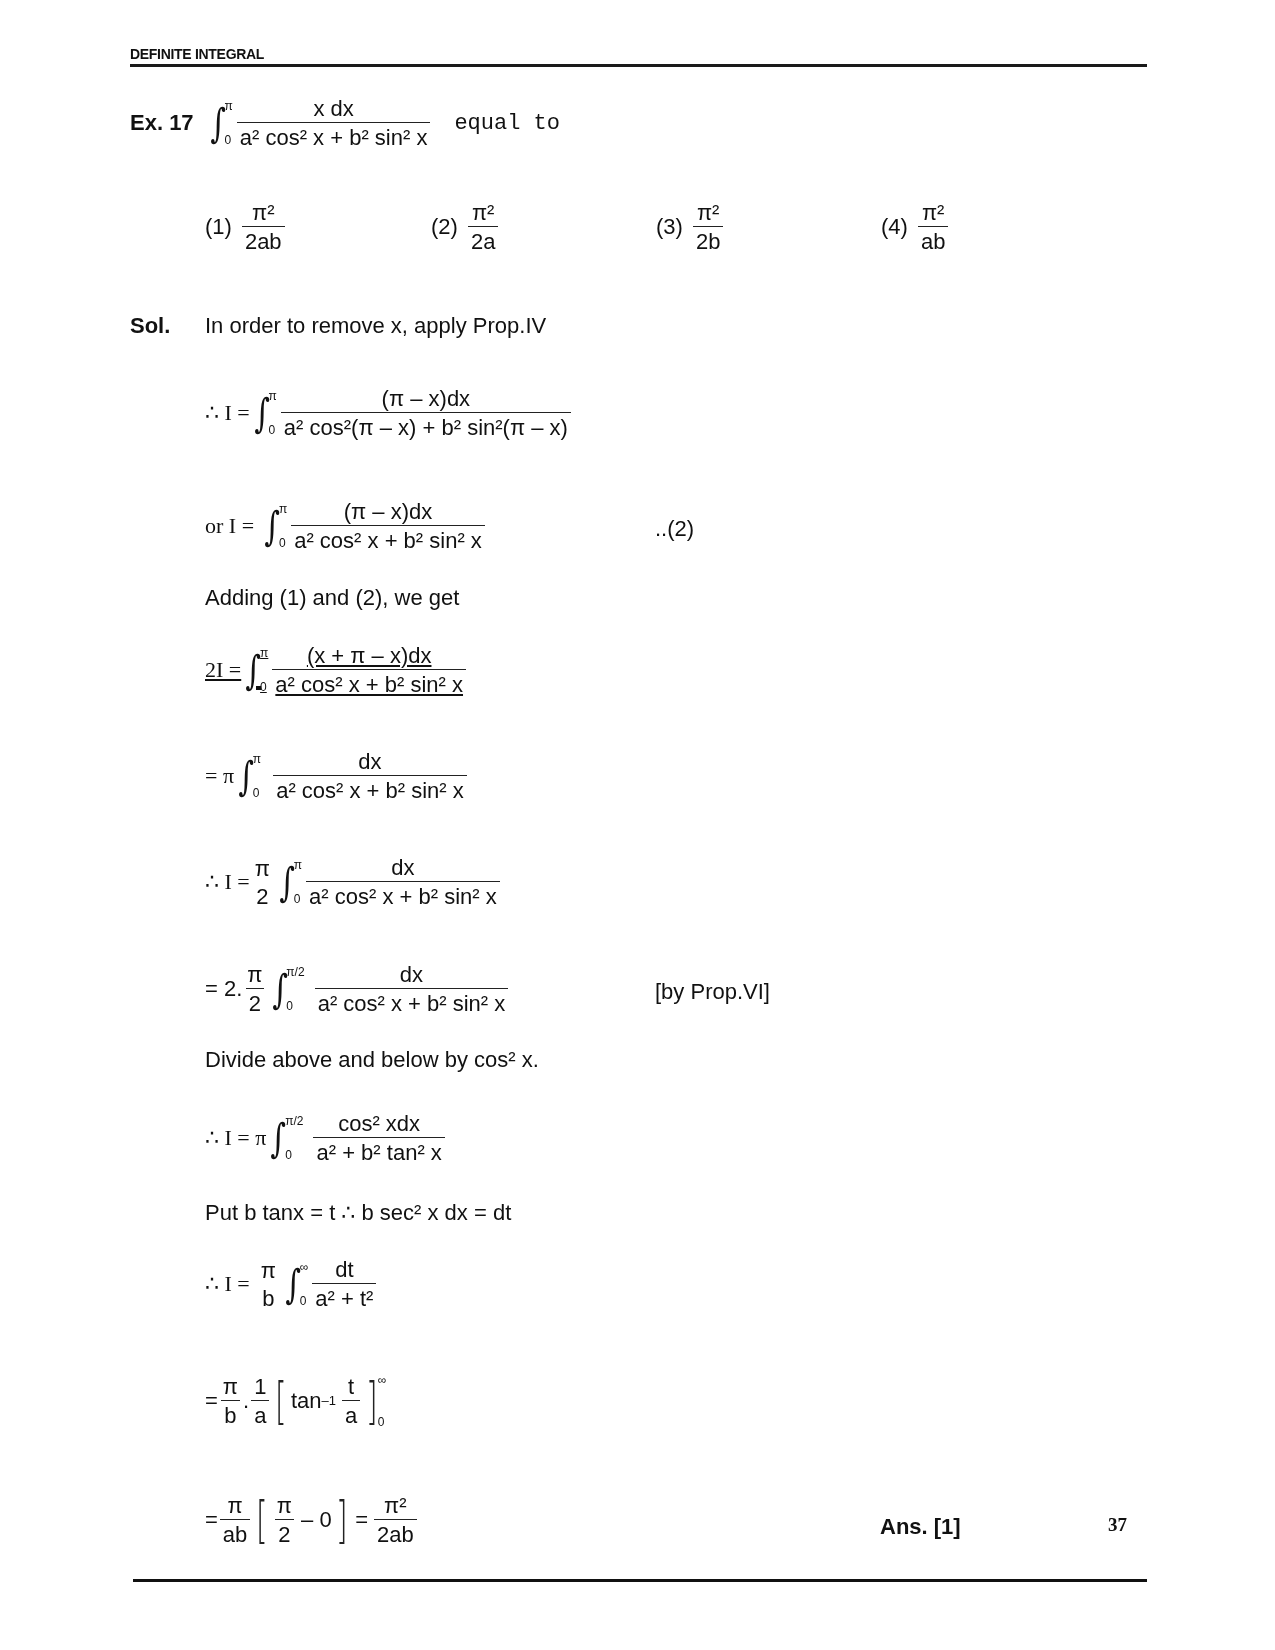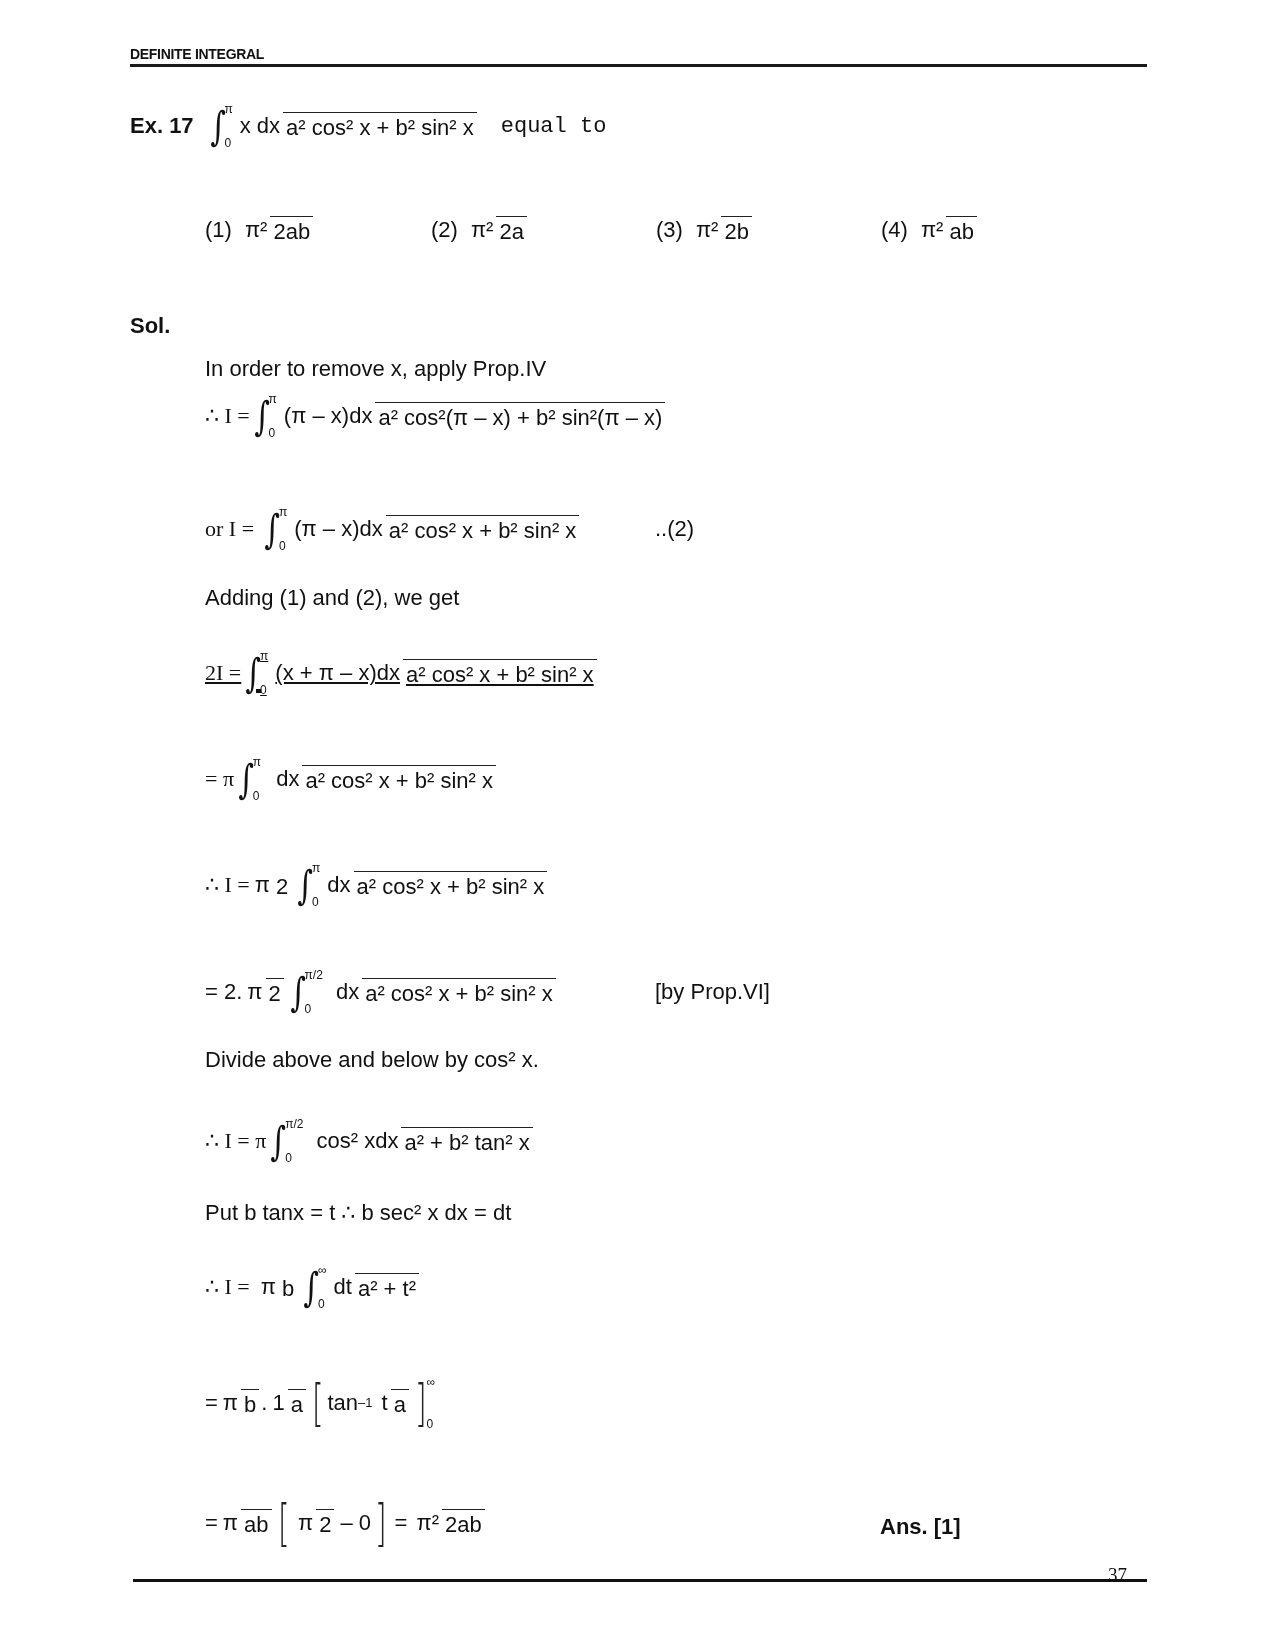--- a/index.html
+++ b/index.html
@@ -2,24 +2,24 @@
 <html><head>
 <meta charset="utf-8">
 <style>
   html, body { margin:0; padding:0; background:#ffffff; }
   body { width:1275px; height:1650px; position:relative; overflow:hidden;
          font-family:"Liberation Sans", sans-serif; color:#111; font-size:22px; }
   .abs { position:absolute; }
   .hdr { left:130px; top:46px; font-weight:bold; font-size:14px; letter-spacing:-0.3px; }
   .rule-top { left:130px; top:64px; width:1017px; height:3px; background:#1a1a1a; }
   .rule-bot { left:133px; top:1579px; width:1014px; height:3px; background:#111; }
-  .pagenum { left:1108px; top:1564px; font-family:"Liberation Serif", serif; font-weight:normal; font-size:19px; }
+  .pagenum { left:1108px; top:1514px; font-family:"Liberation Serif", serif; font-weight:bold; font-size:19px; }
   .bold { font-weight:bold; }
   .row { position:absolute; display:flex; align-items:center; white-space:nowrap; }
-  .frac { display:inline-flex; flex-direction:row; align-items:center; vertical-align:middle; margin:16px 2px; }
+  .frac { display:inline-flex; flex-direction:column; align-items:center; vertical-align:middle; margin:0 2px; }
   .frac .num { padding:0 3px 1px; line-height:1.15; }
   .frac .den { padding:2px 3px 0; border-top:1.5px solid #222; line-height:1.15; }
   .int { display:inline-flex; align-items:center; margin:0 2px; }
   .int .sym { font-family:"DejaVu Serif", serif; font-size:40px; line-height:1; transform:scaleX(0.75); display:inline-block; }
   .int .lims { display:inline-flex; flex-direction:column; justify-content:space-between; height:46px; font-size:12px; margin-left:-4px; }
   .int .lims span { line-height:1; }
   sup { font-size:13px; vertical-align:8px; line-height:0; }
   .ser { font-family:"Liberation Serif", serif; }
   .opt { position:absolute; display:flex; align-items:center; }
   .bracket { font-family:"DejaVu Sans", sans-serif; font-size:50px; font-weight:100; line-height:1; transform:scaleX(0.6); display:inline-block; color:#222; }
@@ -70,21 +70,21 @@
 </div>
 <div class="opt" style="left:881px; top:200px;">
   <span style="margin-right:8px;">(4)</span>
   <span class="frac">
       <span class="num">π²</span>
       <span class="den">ab</span>
     </span>
 </div>
 
 <div class="abs bold" style="left:130px; top:313px;">Sol.</div>
-<div class="abs" style="left:205px; top:313px;margin-top:43px;">In order to remove x, apply Prop.IV</div>
+<div class="abs" style="left:205px; top:313px;">In order to remove x, apply Prop.IV</div>
 
 <div class="row" style="left:205px; top:386px;">
   <span class="ser">∴ I =</span>
   <span class="int">
       <span class="sym">∫</span>
       <span class="lims">
         <span>π</span>
         <span>0</span>
       </span>
     </span>

